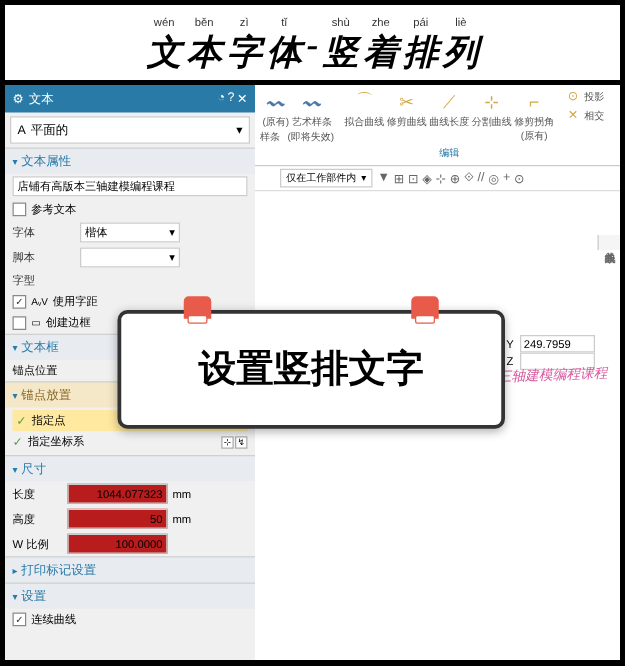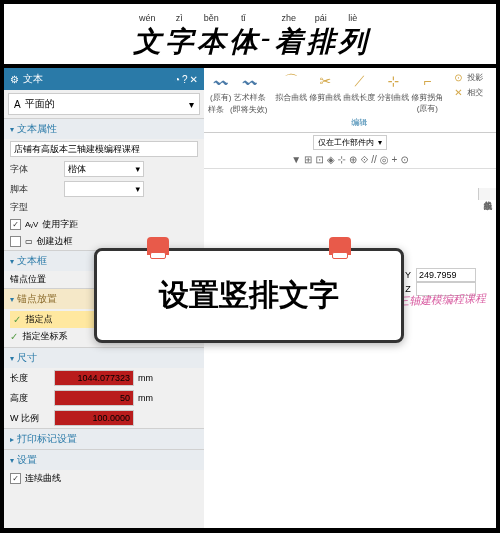--- a/index.html
+++ b/index.html
@@ -34,21 +34,21 @@
 .dim-label { width: 40px; }
 .dim-input { width: 80px; background: #b91c1c; border: 1px solid #ccc; padding: 1px 3px; font-size: 9px; text-align: right; height: 16px; }
 .dim-unit { width: 25px; font-size: 9px; }
 .right-area { flex: 1; background: #fff; font-size: 9px; }
 .ribbon { display: flex; border-bottom: 1px solid #ccc; padding: 2px 4px; gap: 8px; }
 .ribbon-group { display: flex; flex-direction: column; align-items: center; gap: 1px; }
 .ribbon-icons { display: flex; gap: 2px; }
 .ribbon-icon { width: 22px; height: 22px; display: flex; align-items: center; justify-content: center; color: #d4a84a; font-size: 14px; }
 .ribbon-label { font-size: 8px; color: #555; }
 .ribbon-section-label { font-size: 8px; color: #2a7aa8; padding: 2px; }
-.sub-toolbar { display: flex; align-items: center; padding: 2px 20px; gap: 4px; border-bottom: 1px solid #ddd; flex-direction: column; }
+.sub-toolbar { display: flex; align-items: center; padding: 2px 20px; gap: 4px; border-bottom: 1px solid #ddd; }
 .sub-dropdown { background: #fff; border: 1px solid #ccc; padding: 1px 4px; font-size: 8px; display: flex; align-items: center; gap: 4px; }
 .mini-icons { display: flex; gap: 3px; font-size: 10px; color: #666; }
 .coord-box { position: absolute; right: 20px; top: 200px; background: rgba(255,255,255,0.9); font-size: 9px; }
 .coord-row { display: flex; align-items: center; gap: 2px; }
 .coord-label { width: 12px; text-align: center; }
 .coord-input { width: 60px; border: 1px solid #ccc; padding: 1px 2px; font-size: 9px; }
 .overlay-card { position: absolute; left: 90px; top: 180px; width: 310px; height: 95px; background: #fff; border: 3px solid #333; border-radius: 8px; display: flex; align-items: center; justify-content: center; box-shadow: 0 2px 8px rgba(0,0,0,0.3); }
 .overlay-text { font-size: 30px; font-weight: bold; }
 .clip { position: absolute; top: -14px; width: 22px; height: 18px; background: #e85a4a; border-radius: 4px 4px 0 0; }
 .clip.left { left: 50px; }
@@ -58,31 +58,34 @@
 .side-tab { position: absolute; right: 0; top: 120px; writing-mode: vertical-rl; font-size: 9px; padding: 6px 2px; background: #f5f5f5; border-left: 1px solid #ccc; color: #666; }
 </style>
 </head>
 <body>
 
 <div class="header-title">
   <span id="title-container"><span class="pinyin-char">
         <span class="pinyin">wén</span>
         <span class="hanzi">文</span>
       </span><span class="pinyin-char">
+        <span class="pinyin">běn</span>
+        <span class="hanzi">本</span>
+      </span><span class="pinyin-char">
         <span class="pinyin">zì</span>
         <span class="hanzi">字</span>
       </span><span class="pinyin-char">
-        <span class="pinyin">běn</span>
-        <span class="hanzi">本</span>
-      </span><span class="pinyin-char">
         <span class="pinyin">tǐ</span>
         <span class="hanzi">体</span>
       </span><span class="pinyin-char">
         <span class="pinyin"></span>
         <span class="hanzi">-</span>
+      </span><span class="pinyin-char">
+        <span class="pinyin">shù</span>
+        <span class="hanzi">竖</span>
       </span><span class="pinyin-char">
         <span class="pinyin">zhe</span>
         <span class="hanzi">着</span>
       </span><span class="pinyin-char">
         <span class="pinyin">pái</span>
         <span class="hanzi">排</span>
       </span><span class="pinyin-char">
         <span class="pinyin">liè</span>
         <span class="hanzi">列</span>
       </span></span>
@@ -106,20 +109,24 @@
       <span style="flex:1;margin-left:4px;">平面的</span>
       <span>▾</span>
     </div>
 
     <div class="section-header">
       <span class="chev">▾</span>
       <span>文本属性</span>
     </div>
     <div class="field-row">
       <input class="field-input" value="店铺有高版本三轴建模编程课程" style="">
+    </div>
+    <div class="checkbox-row">
+      <span class="checkbox"></span>
+      <span>参考文本</span>
     </div>
     <div class="field-row">
       <span class="field-label">字体</span>
       <span class="field-dropdown">
         <span>楷体</span>
         <span>▾</span>
       </span>
     </div>
     <div class="field-row">
       <span class="field-label">脚本</span>

